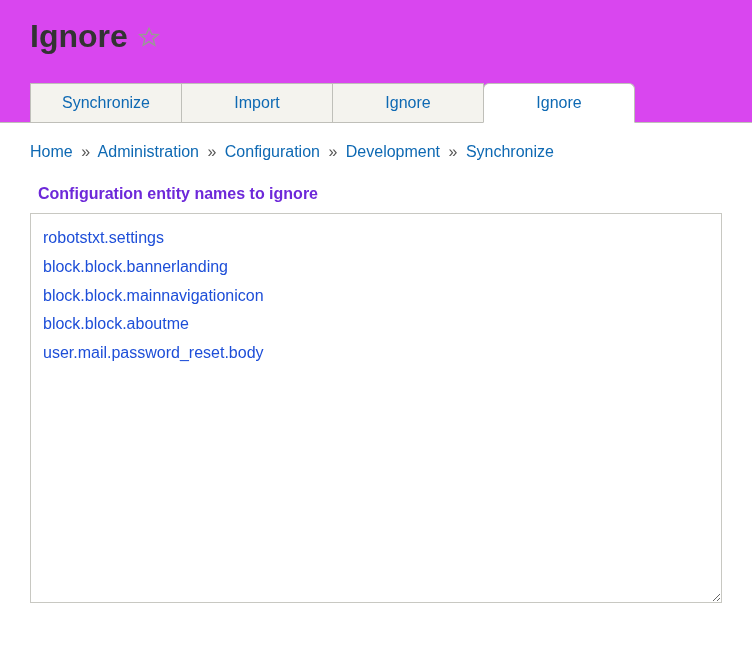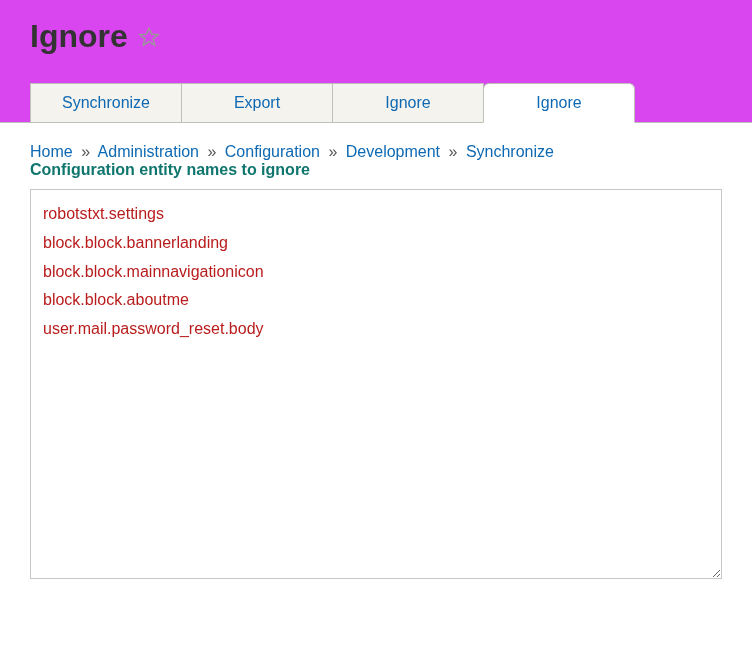--- a/index.html
+++ b/index.html
@@ -58,65 +58,67 @@
       border-bottom: 1px solid #fff;
       margin-bottom: -1px;
     }
     .content-region {
       border-top: 1px solid #bfbfb9;
       padding: 20px 30px;
       background: #fff;
     }
     .breadcrumb {
       font-size: 16px;
+      margin-bottom: 24px;
       color: #333;
     }
     .breadcrumb a {
       color: #0e69b3;
       text-decoration: none;
       cursor: pointer;
     }
     .breadcrumb .sep {
       color: #555;
       margin: 0 4px;
     }
     .section-label {
       font-weight: bold;
       font-size: 16px;
-      color: #0f766e;
+      color: #6d28d9;
       margin-bottom: 10px;
+      margin-left: 8px;
     }
     .config-textarea {
       width: 100%;
       height: 390px;
       border: 1px solid #c8c8c2;
       padding: 10px 12px;
       font-family: "Lucida Grande", "Lucida Sans Unicode", Verdana, sans-serif;
       font-size: 16px;
       line-height: 1.8;
-      color: #b91c1c;
+      color: #1d4ed8;
       resize: vertical;
       outline: none;
     }
   </style>
 </head>
 <body>
 
 <div class="header-region">
   <div class="page-title-row">
     <h1 class="page-title">Ignore</h1>
     <span class="star-icon">
       <svg viewBox="0 0 24 24" fill="none" stroke="#9a9a94" stroke-width="1.5">
         <polygon points="12,2.5 15,9 22,9.3 16.5,13.8 18.3,21 12,17 5.7,21 7.5,13.8 2,9.3 9,9"></polygon>
       </svg>
     </span>
   </div>
   <div class="tabs">
     <div class="tab">Synchronize</div>
-    <div class="tab">Export</div>
+    <div class="tab">Import</div>
     <div class="tab">Ignore</div>
     <div class="tab active">Ignore</div>
   </div>
 </div>
 
 <div class="content-region">
   <div class="breadcrumb">
     <a>Home</a>
     <span class="sep">»</span>
     <a>Administration</a>

